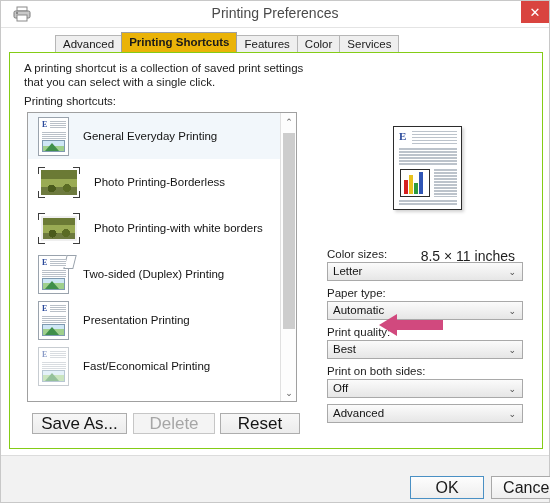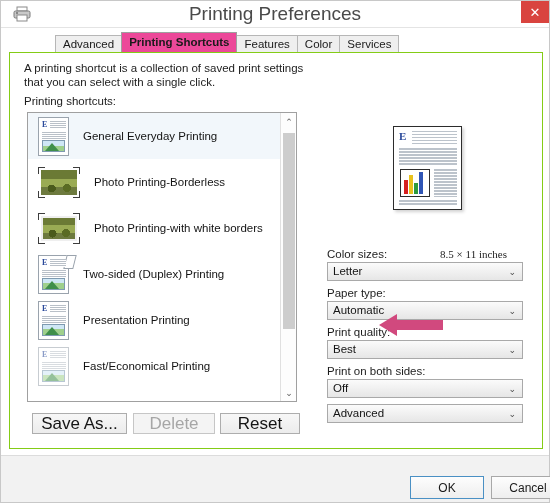--- a/index.html
+++ b/index.html
@@ -24,21 +24,21 @@
     background: #ffffff;
     border-bottom: 1px solid #e4e4e4;
   }
   #title-printer-icon {
     position: absolute; left: 12px; top: 5px;
     width: 18px; height: 16px;
   }
   #title-text {
     position: absolute; left: 0; top: 0; width: 100%;
     text-align: center; line-height: 25px;
-    font-size: 19px; color: #4a4a4a;
+    font-size: 14px; color: #4a4a4a;
   }
   #close-btn {
     position: absolute; right: 0; top: 0;
     width: 28px; height: 22px;
     background: #d9443f;
     display: flex; align-items: center; justify-content: center;
     cursor: pointer;
   }
   #close-btn span { color: #fff; font-size: 13px; line-height: 1; }
 
@@ -57,21 +57,21 @@
     color: #1a1a1a;
     line-height: 16px;
     background: #efefef;
     border: 1px solid #b6b6b6;
     border-bottom: none;
     margin-right: -1px;
     cursor: pointer;
     white-space: nowrap;
   }
   .tab.active {
-    background: #ec4899;
+    background: #eab308;
     height: 20px;
     line-height: 19px;
     font-weight: bold;
     border-color: #9f9f9f;
     position: relative;
     z-index: 6;
   }
 
   
   #panel {
@@ -276,22 +276,22 @@
   }
 
   
   #options { position: absolute; left: 317px; top: 195px; width: 196px; }
   .opt-row { position: relative; margin-bottom: 2px; }
   .opt-label {
     font-size: 11.5px; color: #1d1d1d;
     display: block; margin-bottom: 2px;
   }
   .opt-extra {
-    position: absolute; right: 16px; top: 0;
-    font-size: 11px; color: #1d1d1d; font-family: Liberation Serif, serif;
+    position: absolute; right: 8px; top: 0;
+    font-size: 14px; color: #1d1d1d;
   }
   .combo {
     position: relative;
     height: 19px; width: 196px;
     background: linear-gradient(to bottom,#fbfbfb 0%,#e6e6e6 100%);
     border: 1px solid #a9a9a9;
     font-size: 11.5px; color: #141414;
     line-height: 17px;
     padding-left: 5px;
     margin-bottom: 6px;
@@ -314,21 +314,21 @@
     position: absolute; left: 0; right: 0; bottom: 0;
     height: 47px;
     background: #f2f2f2;
     border-top: 1px solid #dcdcdc;
   }
   .fbtn {
     position: absolute; top: 20px;
     width: 74px; height: 23px;
     background: linear-gradient(to bottom,#fdfdfd 0%,#eeeeee 100%);
     border: 1px solid #a8a8a8;
-    font-size: 12px; color: #1a1a1a;
+    font-size: 16px; color: #1a1a1a;
     display: flex; align-items: center; justify-content: center;
     cursor: pointer;
   }
   #btn-ok { left: 409px; border-color: #4a90c4; }
   #btn-cancel { left: 490px; }
 </style>
 </head>
 <body>
 
 <div id="window">

